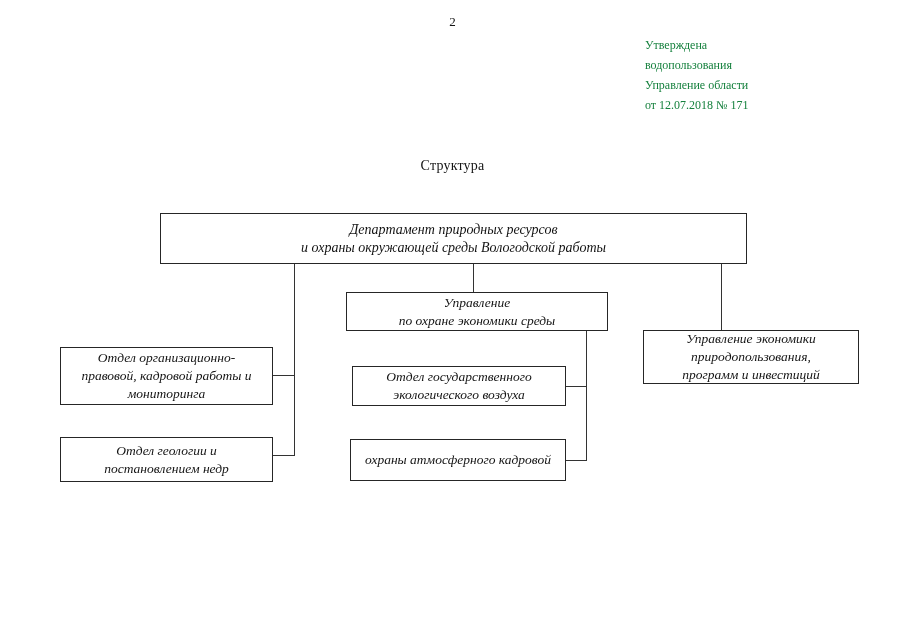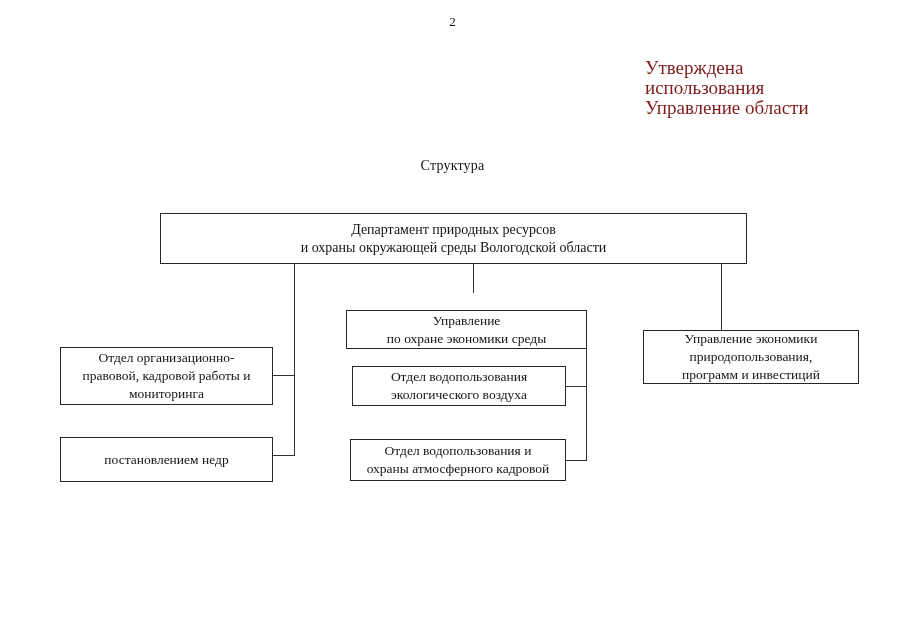--- a/index.html
+++ b/index.html
@@ -23,24 +23,24 @@
     left: 0;
     width: 905px;
     text-align: center;
     font-size: 13px;
     color: #141414;
   }
 
   .approval-block {
     position: absolute;
     left: 645px;
-    top: 58px;
-    font-size: 19px;
+    top: 35px;
+    font-size: 12px;
     line-height: 20px;
-    color: #7f1d1d;
+    color: #15803d;
     white-space: nowrap;
   }
   .approval-block .line {
     display: block;
   }
 
   .doc-title {
     position: absolute;
     left: 0;
     top: 155px;
@@ -63,24 +63,24 @@
     align-items: center;
     justify-content: center;
     text-align: center;
     font-size: 13.5px;
     line-height: 18px;
     color: #141414;
     padding: 2px 6px;
     z-index: 3;
   }
   .node .txt { display: block; width: 100%; }
-  .node .ln { display: block; white-space: nowrap; }
+  .node .ln { display: block; white-space: nowrap; font-style: italic; }
 
   #node-dept        { left: 160px; top: 213px; width: 587px; height: 51px; font-size: 14px; }
-  #node-ecology-dir { left: 346px; top: 292px; width: 241px; height: 39px; margin-top: 18px; }
+  #node-ecology-dir { left: 346px; top: 292px; width: 262px; height: 39px; }
   #node-econ-dir    { left: 643px; top: 330px; width: 216px; height: 54px; }
   #node-org-dept    { left: 60px;  top: 347px; width: 213px; height: 58px; }
   #node-eco-sup     { left: 352px; top: 366px; width: 214px; height: 40px; }
   #node-geo-dept    { left: 60px;  top: 437px; width: 213px; height: 45px; }
   #node-water-dept  { left: 350px; top: 439px; width: 216px; height: 42px; }
 
   
   .ln-v, .ln-h {
     position: absolute;
     background: #333333;
@@ -100,41 +100,42 @@
 </style>
 </head>
 <body>
 
 <div id="page">
 
   <div class="page-number">2</div>
 
   <div class="approval-block">
     <span class="line">Утверждена</span>
-    <span class="line">использования</span>
+    <span class="line">водопользования</span>
     <span class="line">Управление области</span>
+    <span class="line">от 12.07.2018 № 171</span>
   </div>
 
   <div class="doc-title">
     <span class="line line-1">Структура</span>
   </div>
 
   <div class="ln-v" id="conn-dept-ecology"></div>
   <div class="ln-v" id="conn-dept-econ"></div>
   <div class="ln-v" id="conn-dept-left-v"></div>
   <div class="ln-h" id="conn-left-org-h"></div>
   <div class="ln-h" id="conn-left-geo-h"></div>
   <div class="ln-v" id="conn-ecology-v"></div>
   <div class="ln-h" id="conn-eco-sup-h"></div>
   <div class="ln-h" id="conn-water-h"></div>
 
   <div class="node" id="node-dept">
     <span class="txt">
       <span class="ln">Департамент природных ресурсов</span>
-      <span class="ln">и охраны окружающей среды Вологодской области</span>
+      <span class="ln">и охраны окружающей среды Вологодской работы</span>
     </span>
   </div>
 
   <div class="node" id="node-ecology-dir">
     <span class="txt">
       <span class="ln">Управление</span>
       <span class="ln">по охране экономики среды</span>
     </span>
   </div>
 
@@ -149,31 +150,31 @@
   <div class="node" id="node-org-dept">
     <span class="txt">
       <span class="ln">Отдел организационно-</span>
       <span class="ln">правовой, кадровой работы и</span>
       <span class="ln">мониторинга</span>
     </span>
   </div>
 
   <div class="node" id="node-geo-dept">
     <span class="txt">
+      <span class="ln">Отдел геологии и</span>
       <span class="ln">постановлением недр</span>
     </span>
   </div>
 
   <div class="node" id="node-eco-sup">
     <span class="txt">
-      <span class="ln">Отдел водопользования</span>
+      <span class="ln">Отдел государственного</span>
       <span class="ln">экологического воздуха</span>
     </span>
   </div>
 
   <div class="node" id="node-water-dept">
     <span class="txt">
-      <span class="ln">Отдел водопользования и</span>
       <span class="ln">охраны атмосферного кадровой</span>
     </span>
   </div>
 
 </div>
 
 </body></html>

